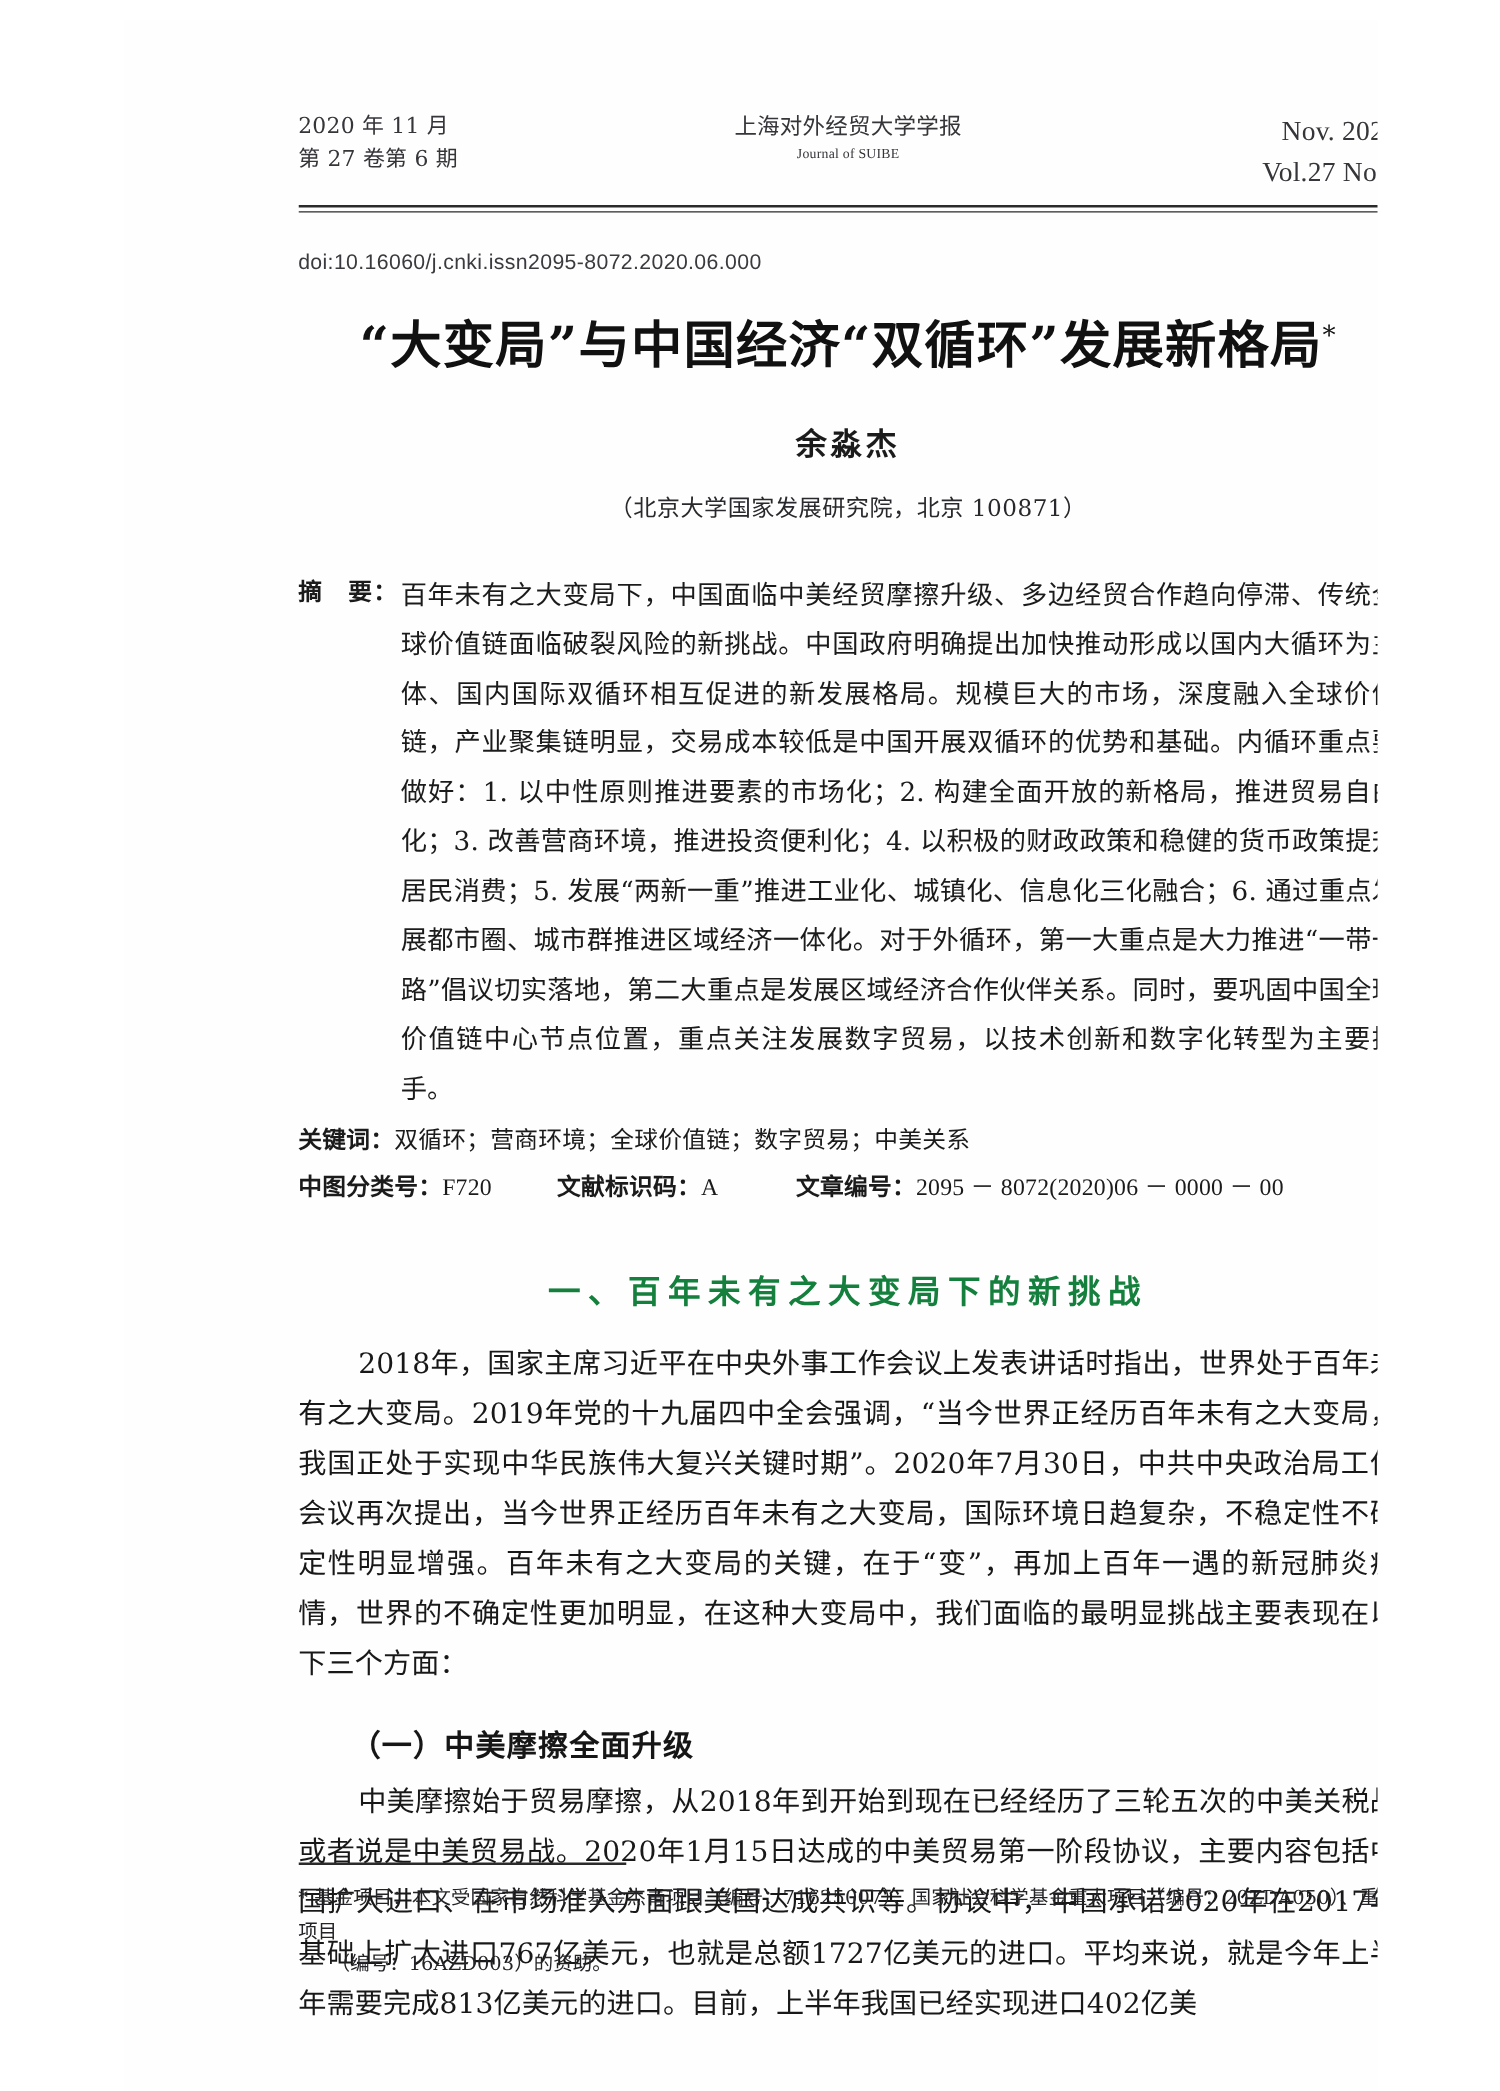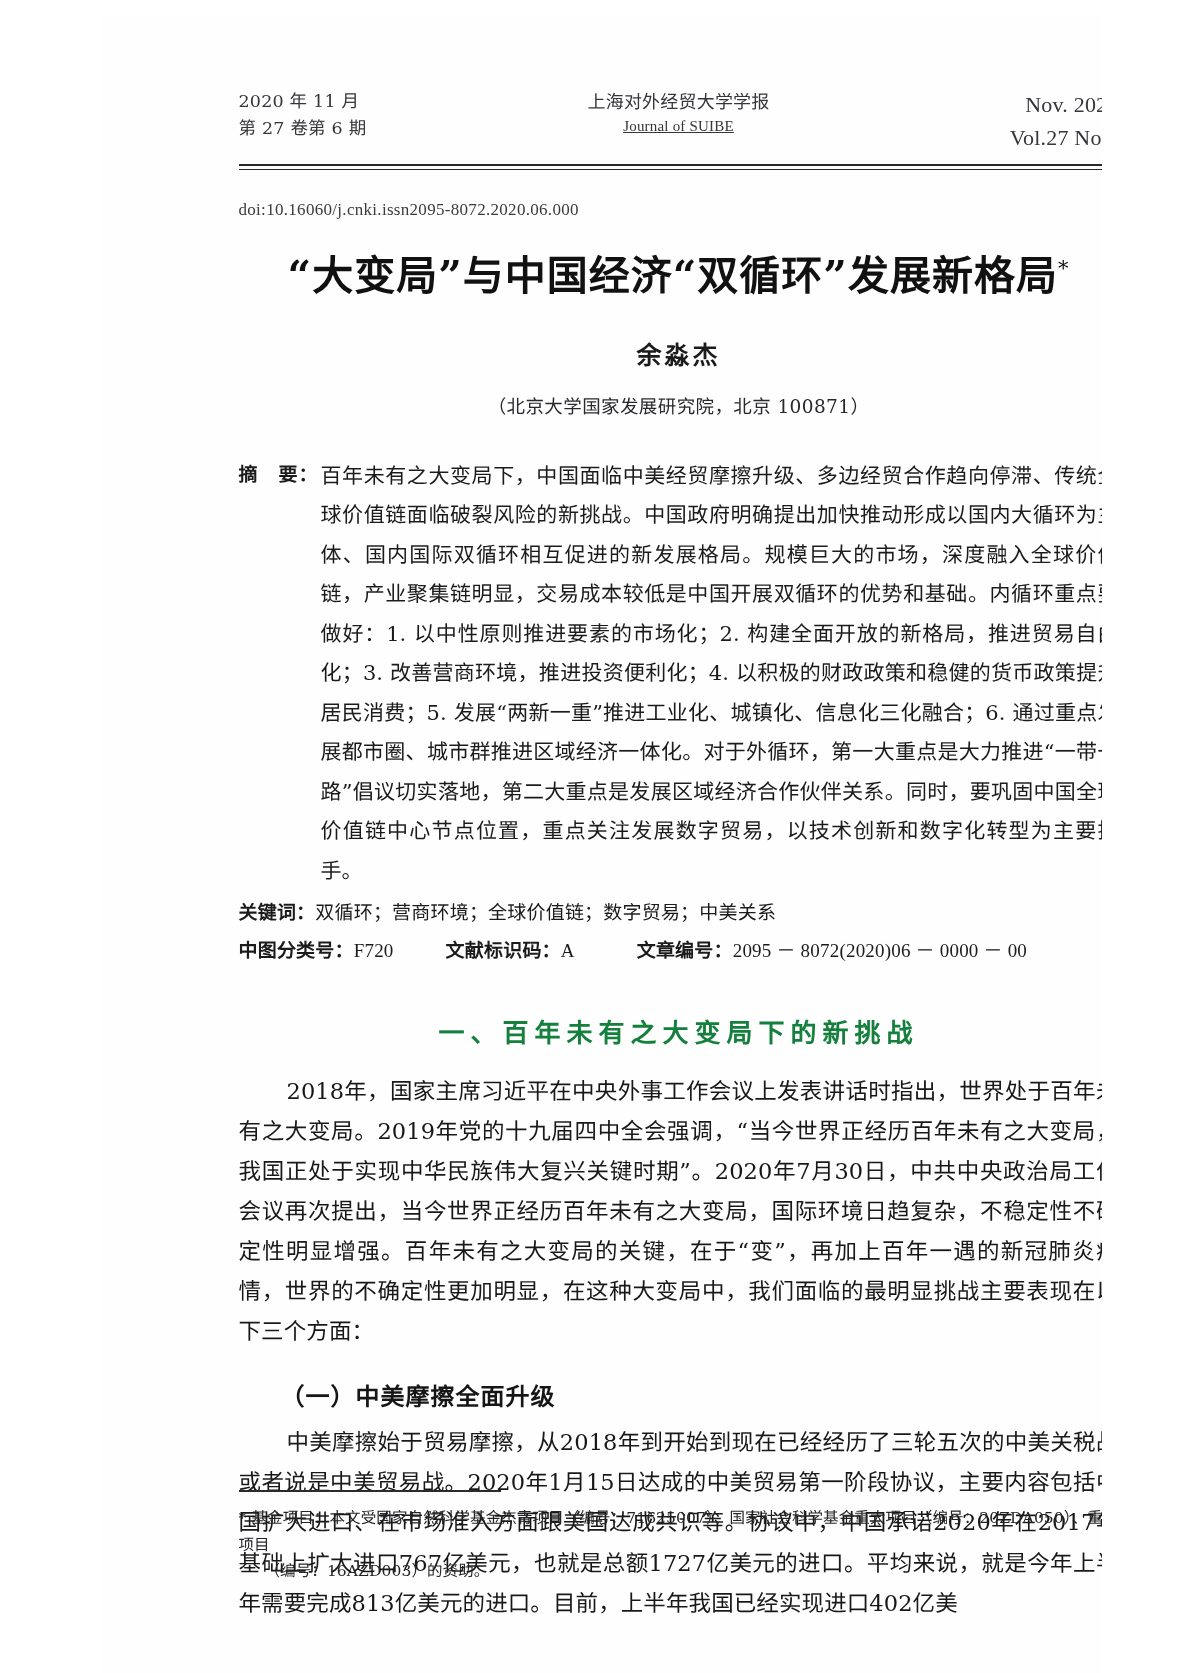--- a/index.html
+++ b/index.html
@@ -38,36 +38,36 @@
     font-size: 17.5px;
     line-height: 1.52;
     color: #35353a;
     letter-spacing: 0.2px;
   }
   .masthead .mh-col { white-space: nowrap; }
   .masthead .mh-left  { text-align: left;  width: 260px; }
   .masthead .mh-mid   { text-align: center; flex: 1; }
   .masthead .mh-right { text-align: right; width: 260px; }
   .mh-mid .mh-line1 { font-size: 18px; }
-  .mh-mid .mh-line2 { font-size: 15px; font-family: "Liberation Serif", serif; text-decoration: underline; }
+  .mh-mid .mh-line2 { font-size: 11px; font-family: "Liberation Serif", serif; }
   .mh-right .mh-line1,
   .mh-right .mh-line2 { font-family: "Liberation Serif", serif; font-size: 22px; }
 
   .rule-double {
     margin-top: 9px;
     border-top: 2.4px solid #2a2a2a;
     border-bottom: 1px solid #2a2a2a;
     height: 3px;
     box-sizing: content-box;
   }
 
   
   .doi {
     margin-top: 30px;
-    font-family: Liberation Serif, serif;
+    font-family: Liberation Sans, sans-serif;
     font-size: 17px;
     color: #3a3a3f;
     letter-spacing: 0.3px;
   }
 
   
   .title {
     margin-top: 22px;
     text-align: center;
     font-size: 41px;

